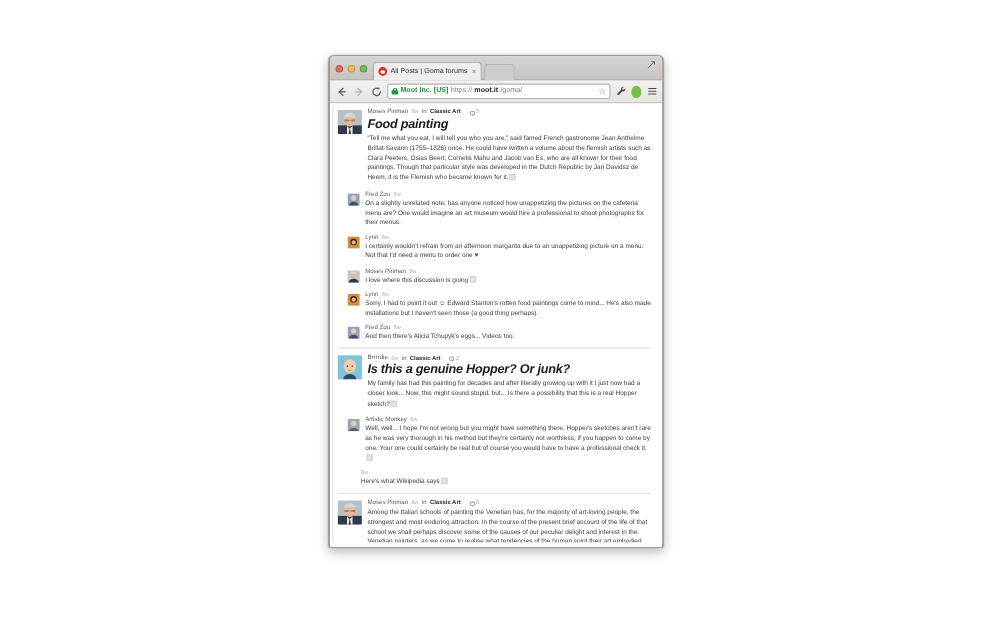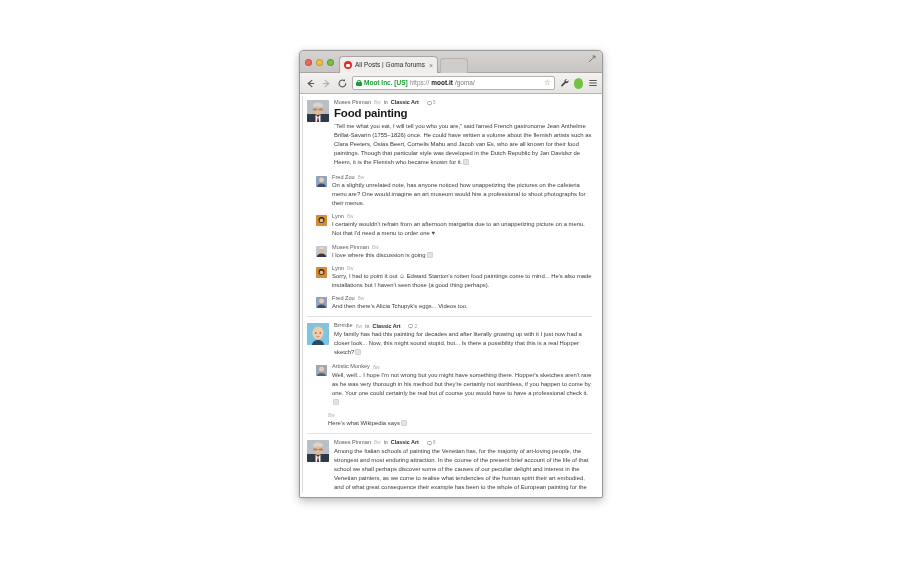--- a/index.html
+++ b/index.html
@@ -347,20 +347,21 @@
     border-top: 2px solid #a8a8a8;
   }
 
   .post-title {
     font-size: 11.5px;
     font-weight: bold;
     color: #1a1a1a;
     line-height: 1.15;
     margin: 1px 0 2px 0;
     letter-spacing: -0.2px;
+    font-style: italic;
   }
   .post-text {
     font-size: 5.9px;
     color: #3b3b3b;
     line-height: 1.55;
     text-align: left;
   }
   .comment-text {
     font-size: 5.9px;
     color: #3b3b3b;
@@ -618,20 +619,21 @@
           <div class="meta-line">
             <span class="author">Brrrrdie</span>
             <span class="timestamp">8w</span>
             <span class="in-word">in</span>
             <span class="category">Classic Art</span>
             <span class="comment-badge">
               <span class="bubble"></span>
               <span>2</span>
             </span>
           </div>
+          <div class="post-title">Is this a genuine Hopper? Or junk?</div>
           <div class="post-text">
             <span>My family has had this painting for decades and after literally growing up with it I just now had a closer look... Now, this might sound stupid, but... Is there a possibility that this is a real Hopper sketch?</span><span class="inline-box"></span>
           </div>
         </div>
       </div>
 
       <div class="comment">
         <span class="avatar-sm">
           <svg viewBox="0 0 11 11" aria-hidden="true">
               <rect width="11" height="11" fill="#9aa8b8"></rect>

